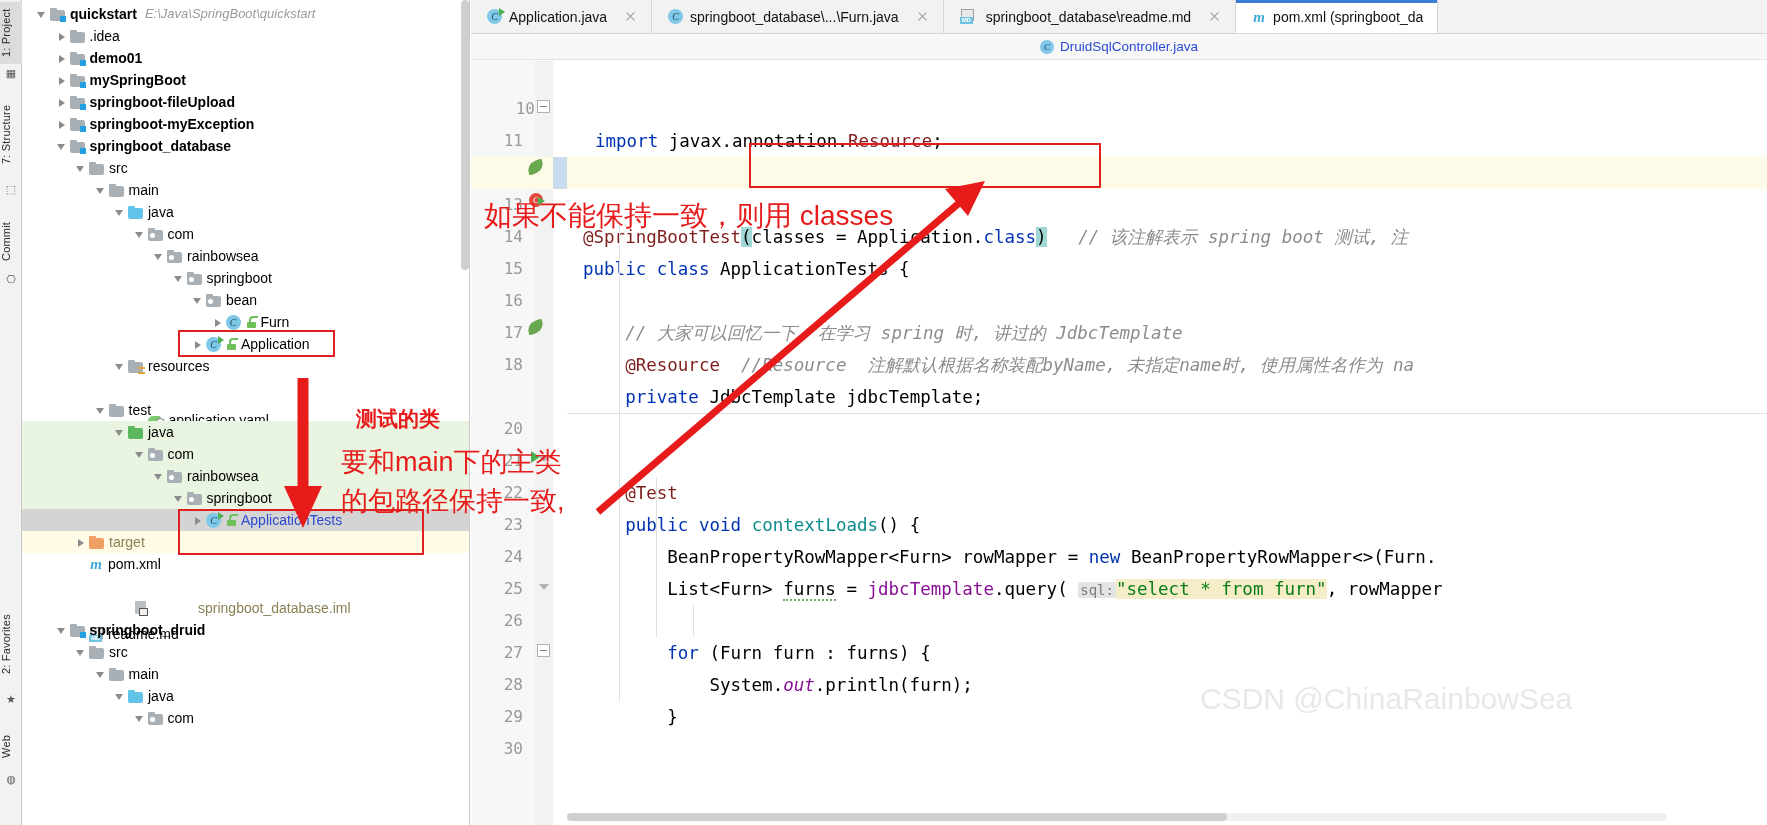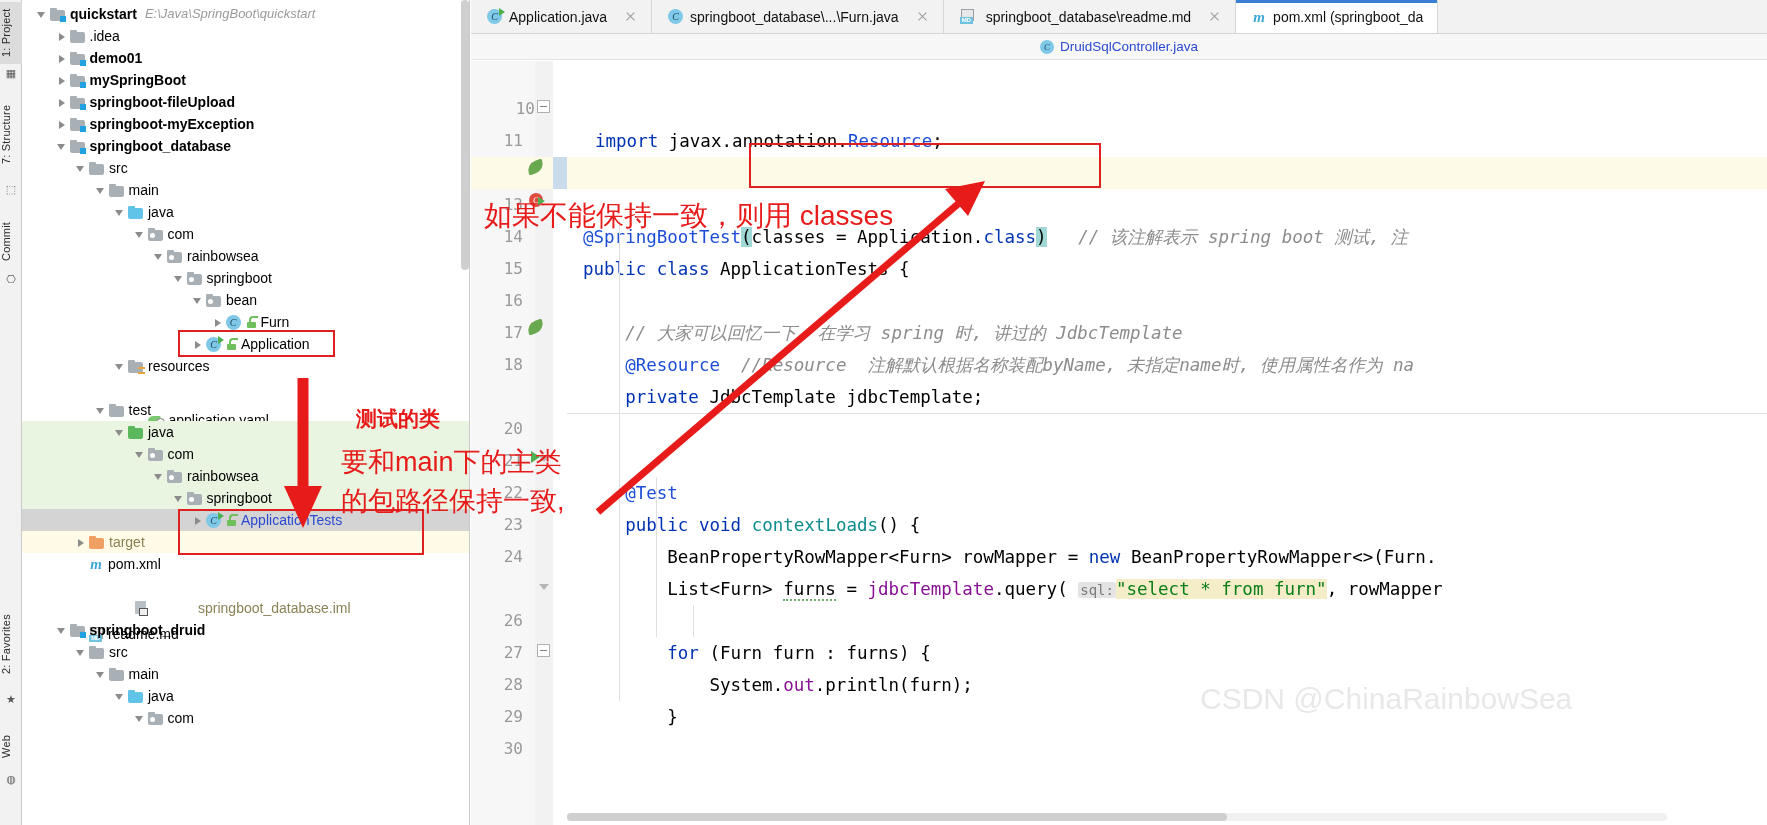--- a/index.html
+++ b/index.html
@@ -226,21 +226,21 @@
     white-space: pre; color: #000;
   }
   .ln {
     position: absolute; left: 0; width: 52px; text-align: right;
     color: #999; font-family: "DejaVu Sans Mono", monospace; font-size: 16px;
   }
   .codetext { position: absolute; left: 112px; }
   .caretline { background: #fdfbe8; }
   .blue   { color: #0033b3; }
   .teal   { color: #0c8c8c; }
-  .olive  { color: #1d4ed8; }
+  .olive  { color: #7f1d1d; }
   .purple { color: #871094; }
   .cmt    { color: #8c8c8c; font-style: italic; }
   .strhl  { background: #f5ecc8; color: #067d17; }
   .sqlparam {
     background: #e4e4e4; color: #7a7a7a; font-size: 14px;
     padding: 0 2px; border-radius: 2px;
   }
   .sel-tiny { background: #9fd8d4; }
   .wavy { border-bottom: 2px dotted #6fae6f; }
 
@@ -719,30 +719,33 @@
       <div class="codeline" style="top:416px;">
         <span class="ln">23</span>
         <span class="codetext">        BeanPropertyRowMapper&lt;Furn&gt; rowMapper = <span class="blue">new</span> BeanPropertyRowMapper&lt;&gt;(Furn.</span>
       </div>
 
       <div class="codeline" style="top:448px;">
         <span class="ln">24</span>
         <span class="codetext">        List&lt;Furn&gt; <span class="wavy">furns</span> = <span class="purple">jdbcTemplate</span>.query( <span class="sqlparam">sql:</span><span class="strhl">"select * from furn"</span>, rowMapper</span>
       </div>
 
+      <div class="codeline" style="top:480px;">
+        <span class="ln">25</span>
+      </div>
 
       <div class="codeline" style="top:512px;">
         <span class="ln">26</span>
         <span class="codetext">        <span class="blue">for</span> (Furn furn : furns) {</span>
       </div>
       <div class="fold-arrow" style="top:519px;"></div>
 
       <div class="codeline" style="top:544px;">
         <span class="ln">27</span>
-        <span class="codetext">            System.<span class="purple" style="">out</span>.println(furn);</span>
+        <span class="codetext">            System.<span class="purple" style="font-style:italic;">out</span>.println(furn);</span>
       </div>
 
       <div class="codeline" style="top:576px;">
         <span class="ln">28</span>
         <span class="codetext">        }</span>
       </div>
       <div class="fold-mark" style="top:583px;"></div>
 
       <div class="codeline" style="top:608px;">
         <span class="ln">29</span>

